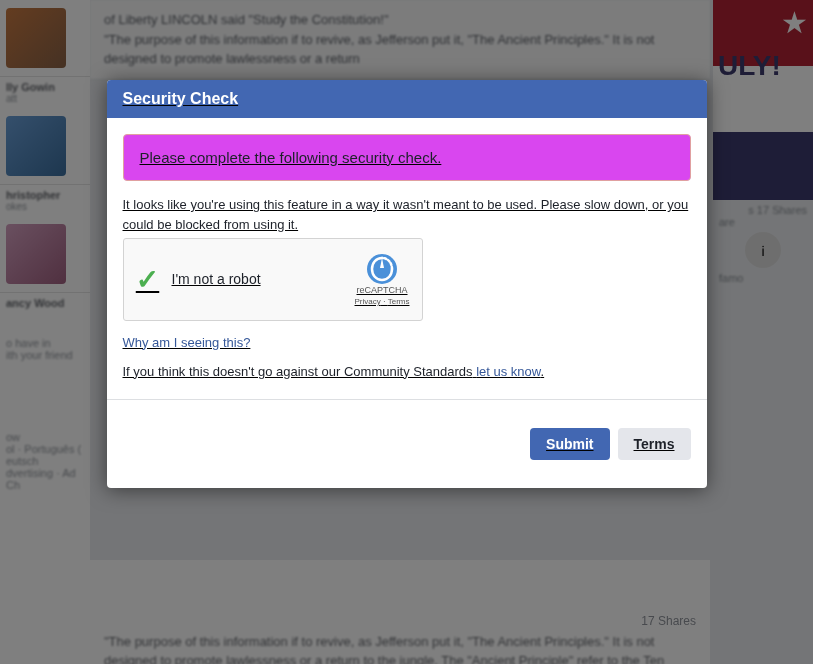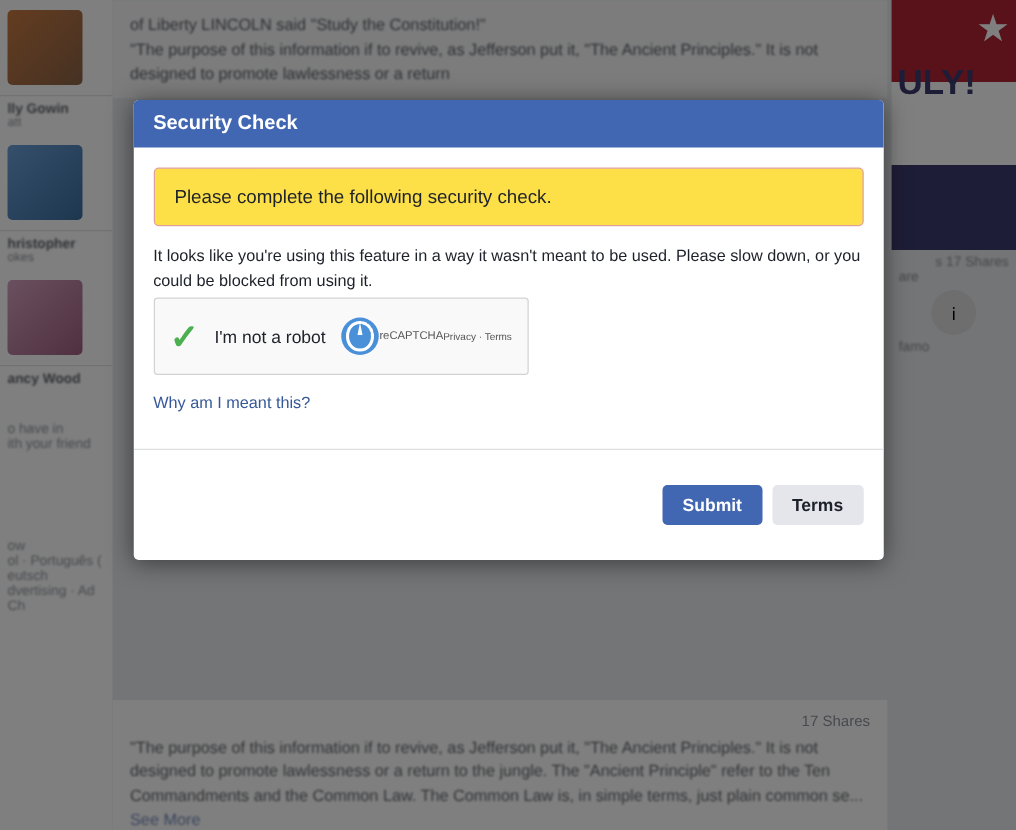--- a/index.html
+++ b/index.html
@@ -121,20 +121,21 @@
       position: absolute;
       top: 80px;
       left: 50%;
       transform: translateX(-50%);
       width: 600px;
       background: #fff;
       border-radius: 4px;
       box-shadow: 0 2px 20px rgba(0,0,0,0.5);
       z-index: 20;
       overflow: hidden;
+      text-decoration: underline;
     }
 
     .modal-header {
       background: #4267b2;
       padding: 10px 16px;
       display: flex;
       align-items: center;
       justify-content: space-between;
     }
 
@@ -142,21 +143,21 @@
       color: #fff;
       font-size: 16px;
       font-weight: bold;
     }
 
     .modal-body {
       padding: 16px;
     }
 
     .alert-box {
-      background: #fde047;
+      background: #d946ef;
       border: 1.5px solid #e0a0a0;
       border-radius: 4px;
       padding: 14px 16px;
       margin-bottom: 14px;
     }
 
     .alert-text {
       font-size: 15px;
       color: #1d2129;
       font-weight: normal;
@@ -194,21 +195,21 @@
       font-weight: bold;
     }
 
     .recaptcha-label {
       font-size: 14px;
       color: #1d2129;
     }
 
     .recaptcha-right {
       display: flex;
-      flex-direction: row;
+      flex-direction: column;
       align-items: center;
     }
 
     .recaptcha-text {
       font-size: 9px;
       color: #555;
       text-align: center;
       line-height: 1.3;
     }
 
@@ -338,21 +339,21 @@
     </div>
   </div>
 
   <div class="fb-main">
     <div class="fb-post-top blurred-text">
       <div>of Liberty LINCOLN said "Study the Constitution!"</div>
       <div>"The purpose of this information if to revive, as Jefferson put it, "The Ancient Principles." It is not designed to promote lawlessness or a return</div>
     </div>
 
     <div class="fb-post-bottom" style="margin-top: 480px;">
-      <div style="font-size: 12px; color: #90949c; text-align: right; margin-bottom: 4px;">17 Shares</div>
+      <div style="font-size: 12px; color: #90949c; text-align: right; margin-bottom: 4px; margin-top: 44px;">17 Shares</div>
       <p class="fb-post-text blurred-text">
         <span>"The purpose of this information if to revive, as Jefferson put it, "The Ancient Principles." It is not designed to promote lawlessness or a return to the jungle. The "Ancient Principle" refer to the Ten Commandments and the Common Law. The Common Law is, in simple terms, just plain common se...</span>
         <a class="fb-see-more">See More</a>
       </p>
 
     </div>
   </div>
 
   <div class="fb-right">
     <div class="fb-right-img">
@@ -403,22 +404,26 @@
           <path d="M52 32 C52 20 44 10 32 10" stroke="#fff" stroke-width="5" fill="none" stroke-linecap="round" stroke-dasharray="4 4"></path>
           <path d="M28 30 L32 10 L36 30" fill="#fff"></path>
         </svg>
         <div class="recaptcha-text">reCAPTCHA</div>
         <div class="recaptcha-privacy">
           <span>Privacy</span> · <span>Terms</span>
         </div>
       </div>
     </div>
 
-    <a class="why-link">Why am I meant this?</a>
-
+    <a class="why-link">Why am I seeing this?</a>
+
+    <p class="community-text">
+      <span>If you think this doesn't go against our Community Standards</span>
+      <a class="community-link">let us know</a><span>.</span>
+    </p>
 
   </div>
 
   <div class="modal-footer">
     <button class="btn-submit">Submit</button>
     <button class="btn-cancel">Terms</button>
   </div>
 </div>
 
 </body></html>

